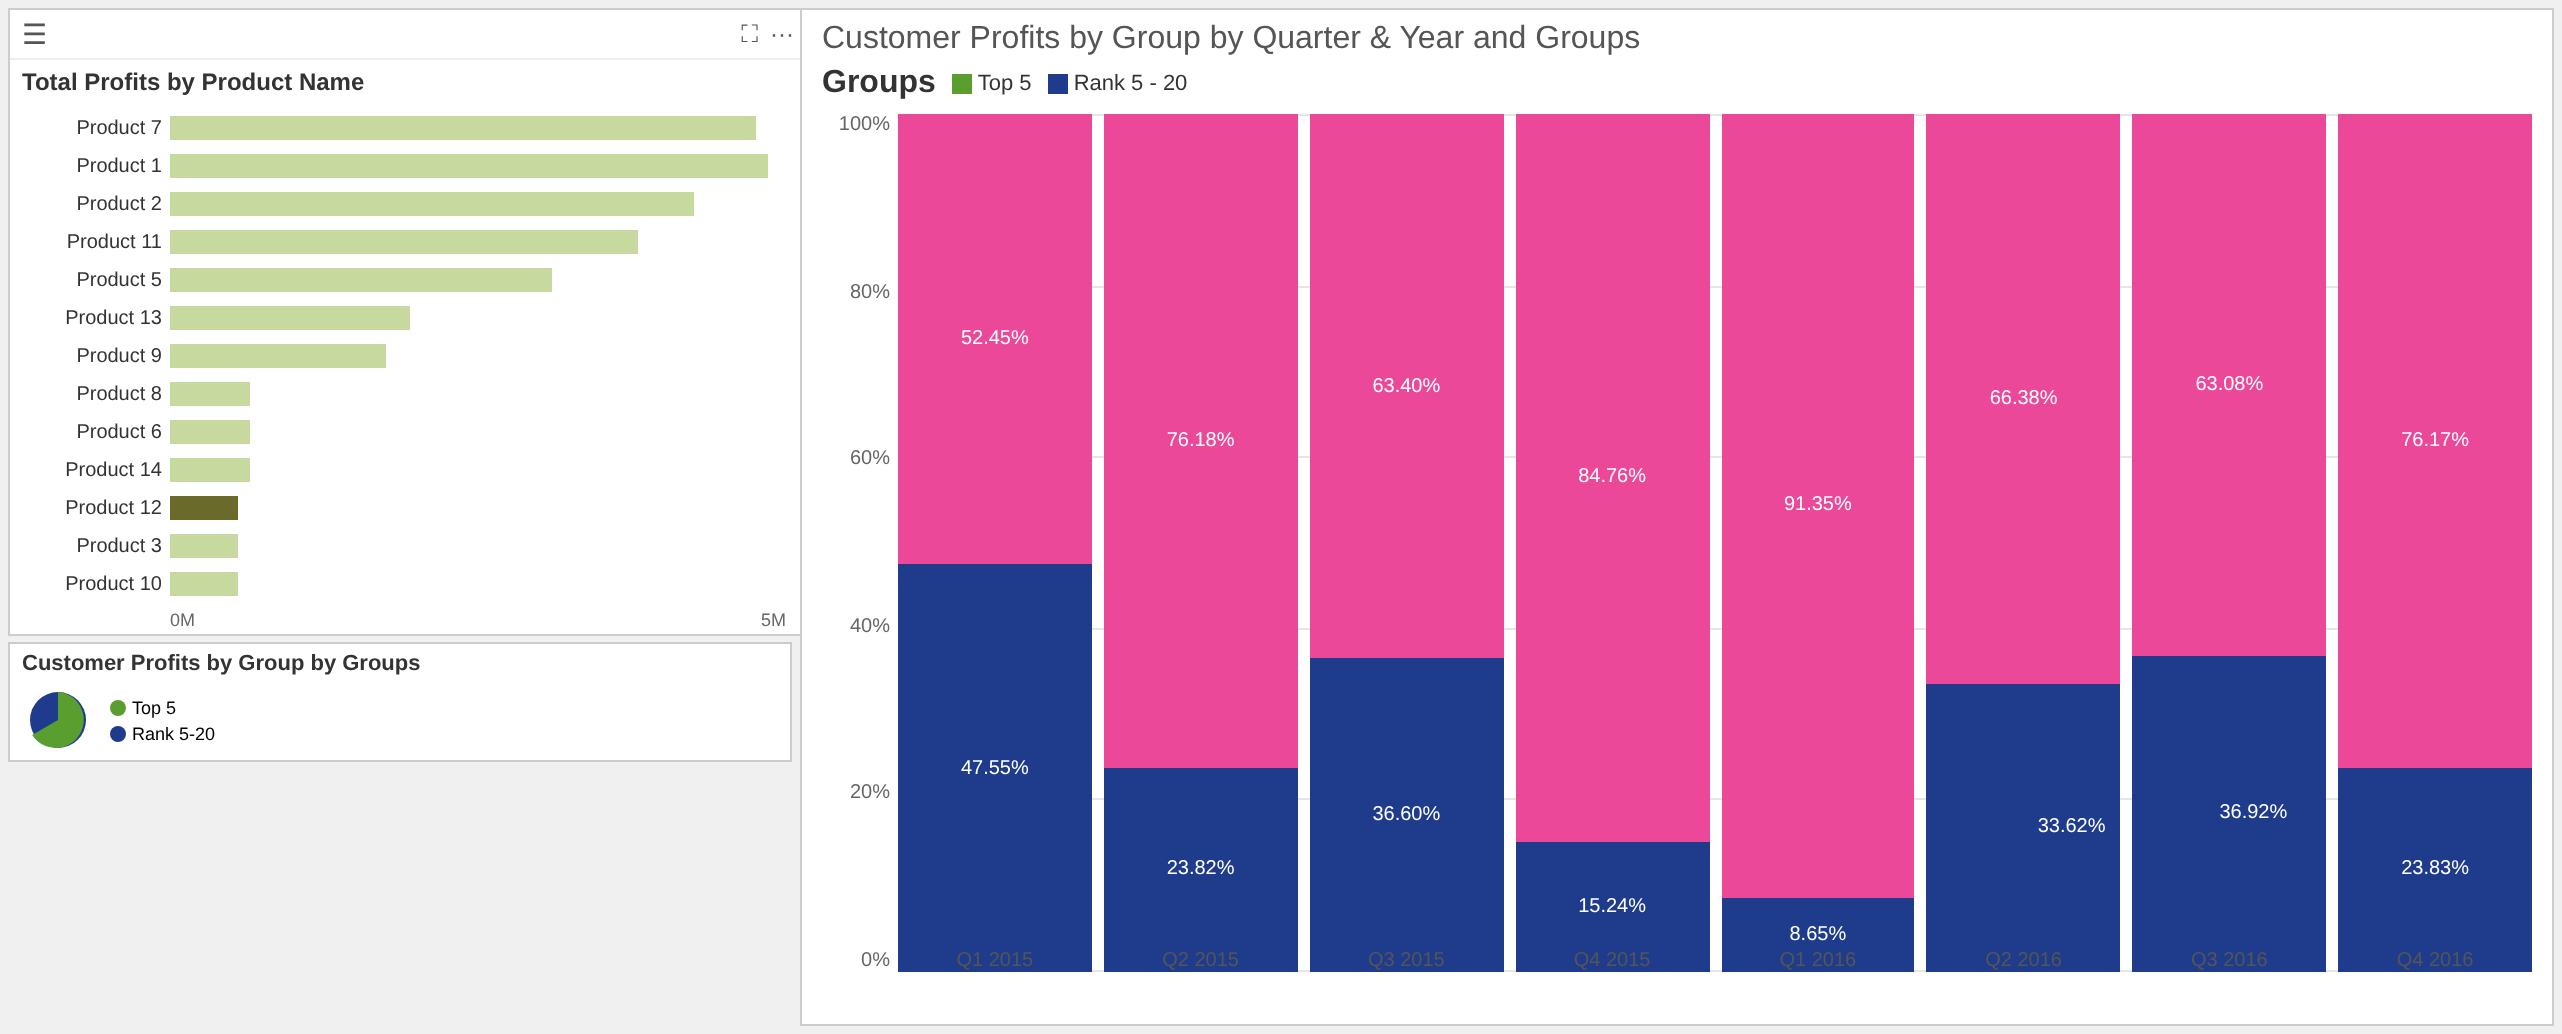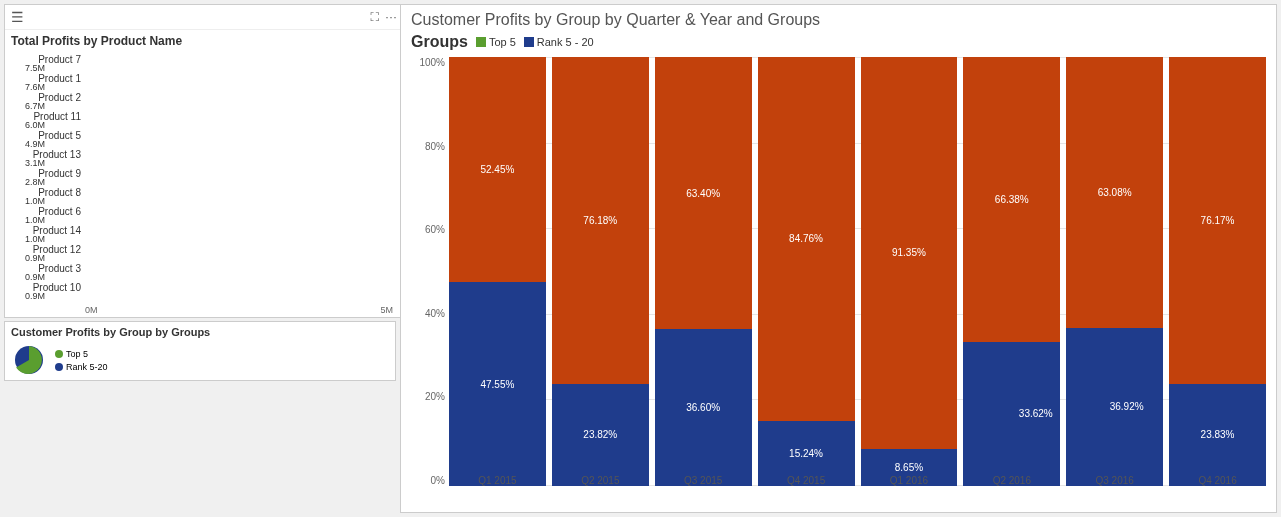--- a/index.html
+++ b/index.html
@@ -43,24 +43,23 @@
       color: #333;
       padding: 4px 6px 2px 6px;
     }
     .bar-chart-area {
       flex: 1;
       padding: 4px 10px 2px 10px;
       overflow: hidden;
     }
     .bar-row {
       display: flex;
-      align-items: flex-start;
+      align-items: flex-end;
       margin-bottom: 3px;
       height: 16px;
-      flex-direction: column;
     }
     .bar-label {
       width: 70px;
       font-size: 10px;
       color: #333;
       text-align: right;
       padding-right: 4px;
       flex-shrink: 0;
     }
     .bar-outer {
@@ -214,21 +213,21 @@
       position: relative;
       height: 100%;
     }
     .stacked-bar {
       width: 100%;
       display: flex;
       flex-direction: column-reverse;
       height: calc(100% - 0px);
     }
     .seg-green {
-      background: #c2410c;
+      background: #ec4899;
       display: flex;
       align-items: center;
       justify-content: center;
     }
     .seg-blue {
       background: #1f3c8c;
       display: flex;
       align-items: center;
       justify-content: center;
     }

